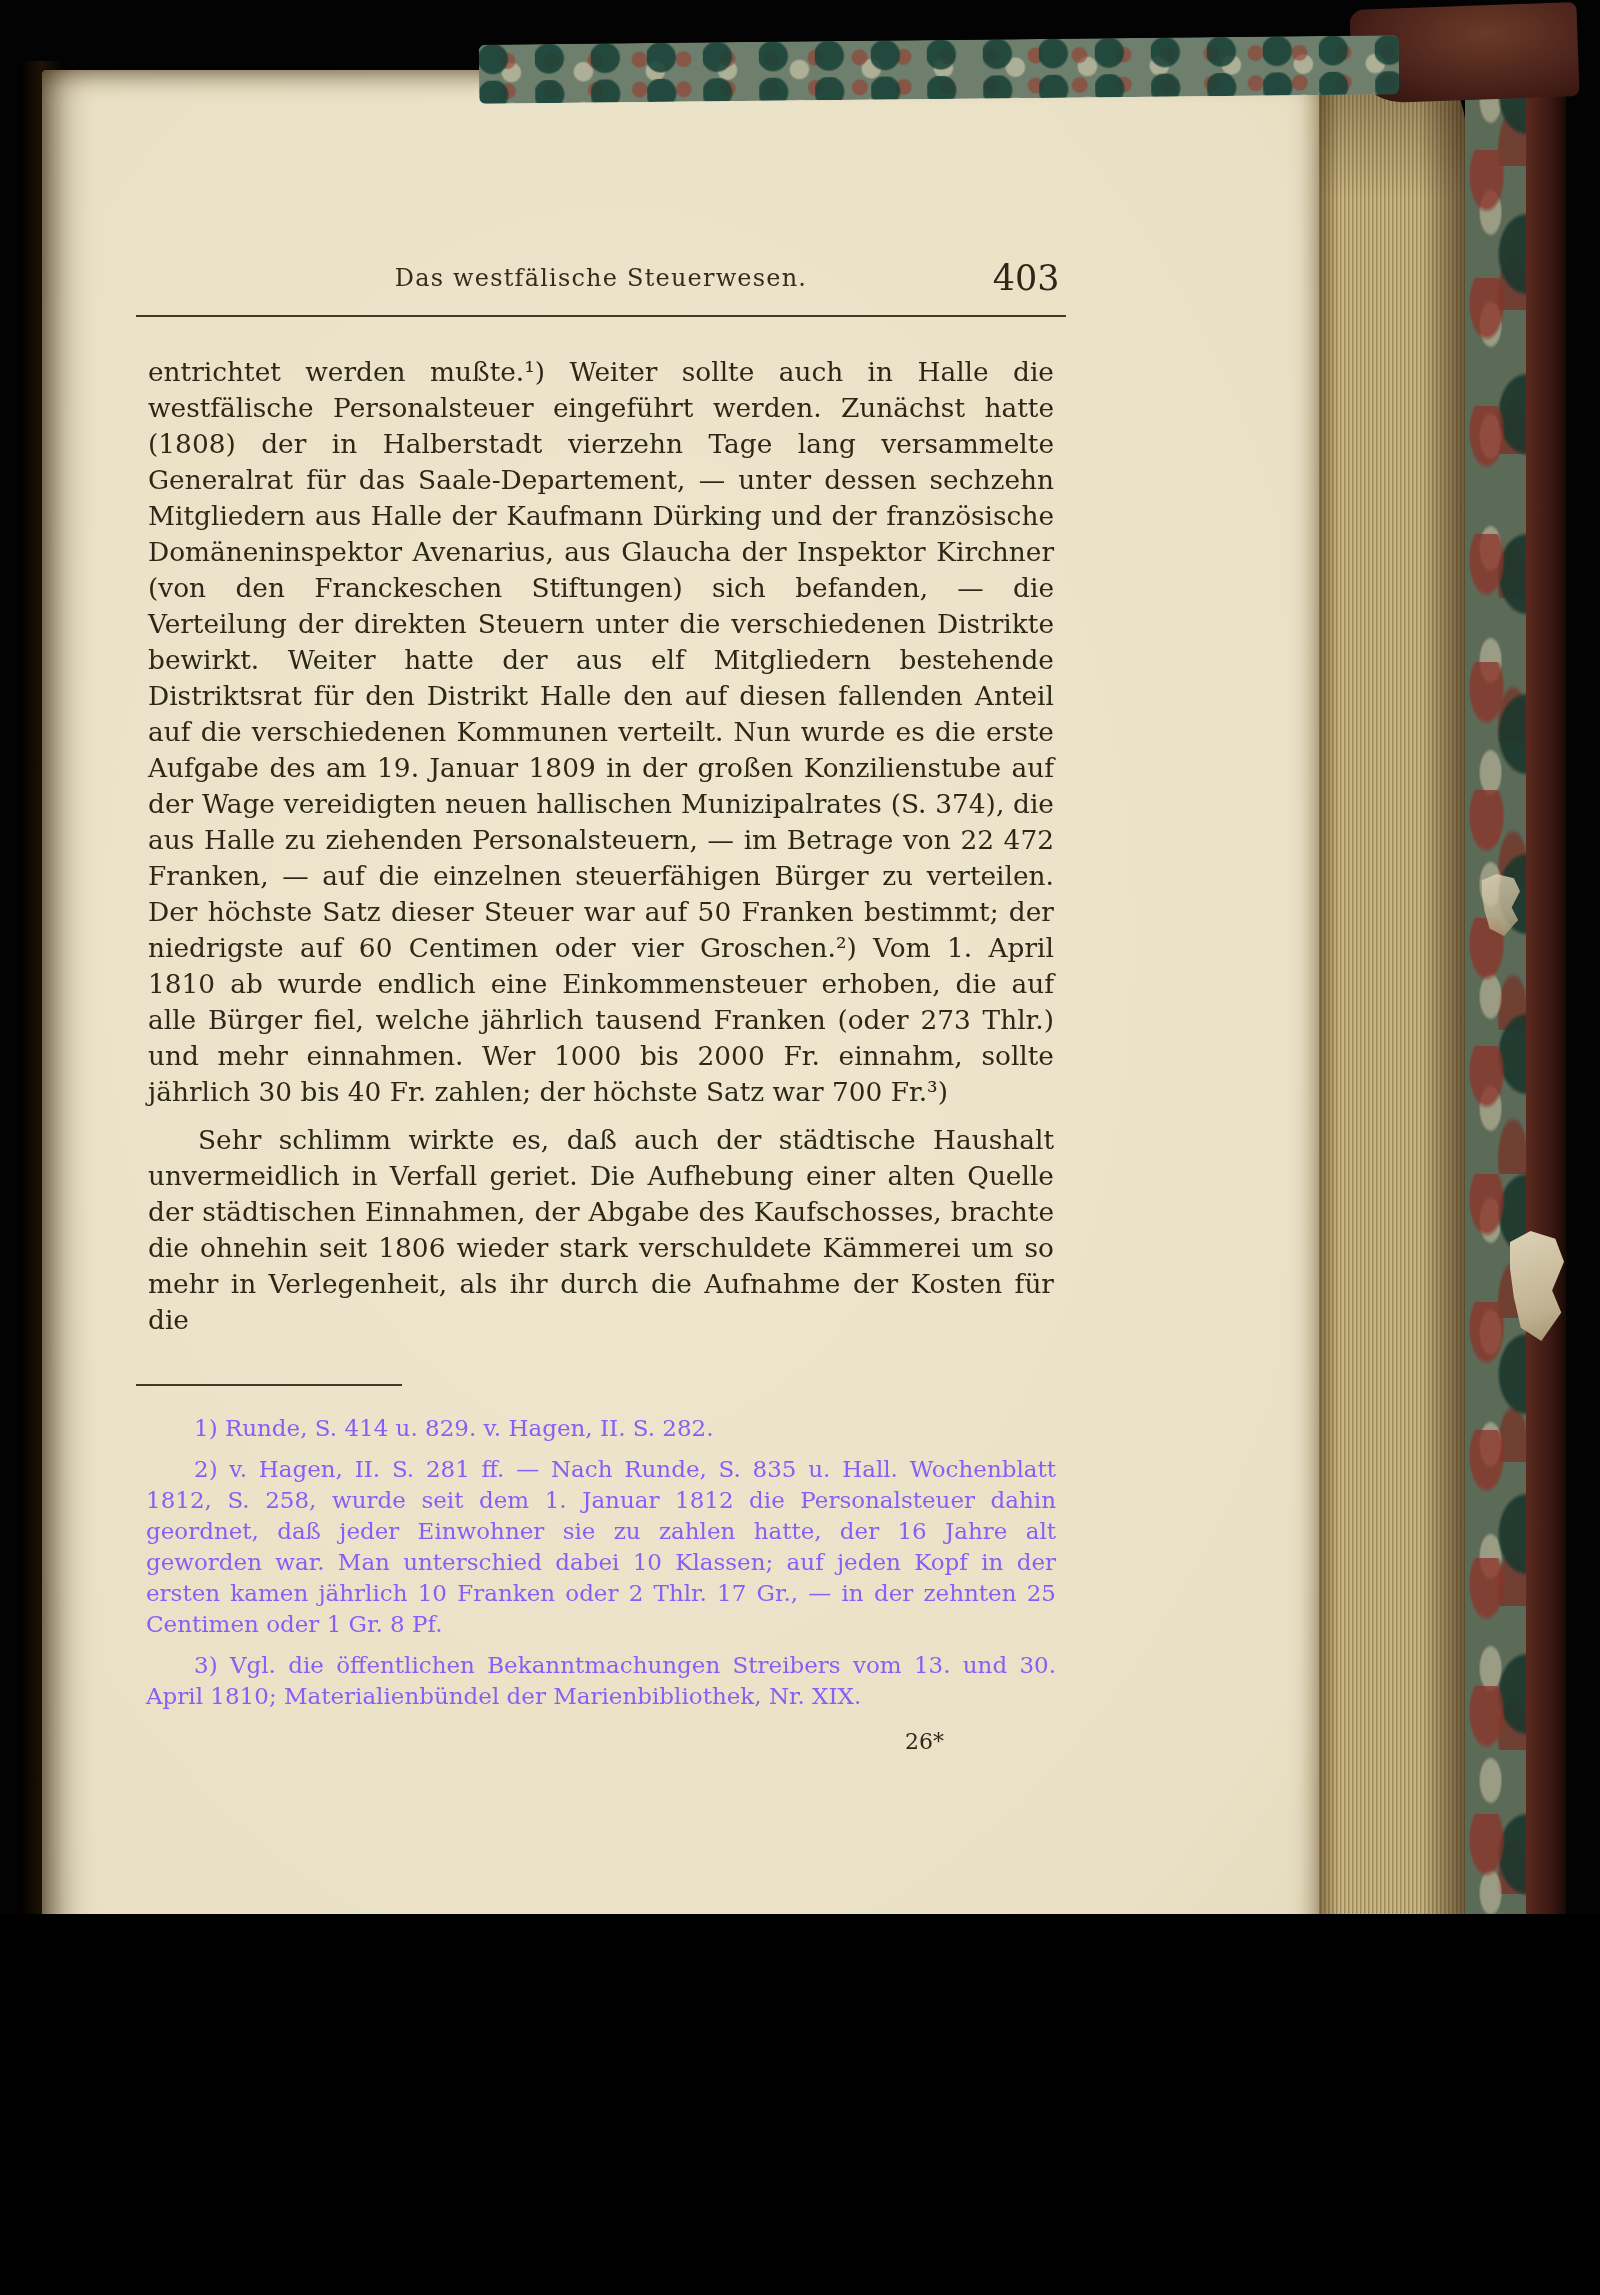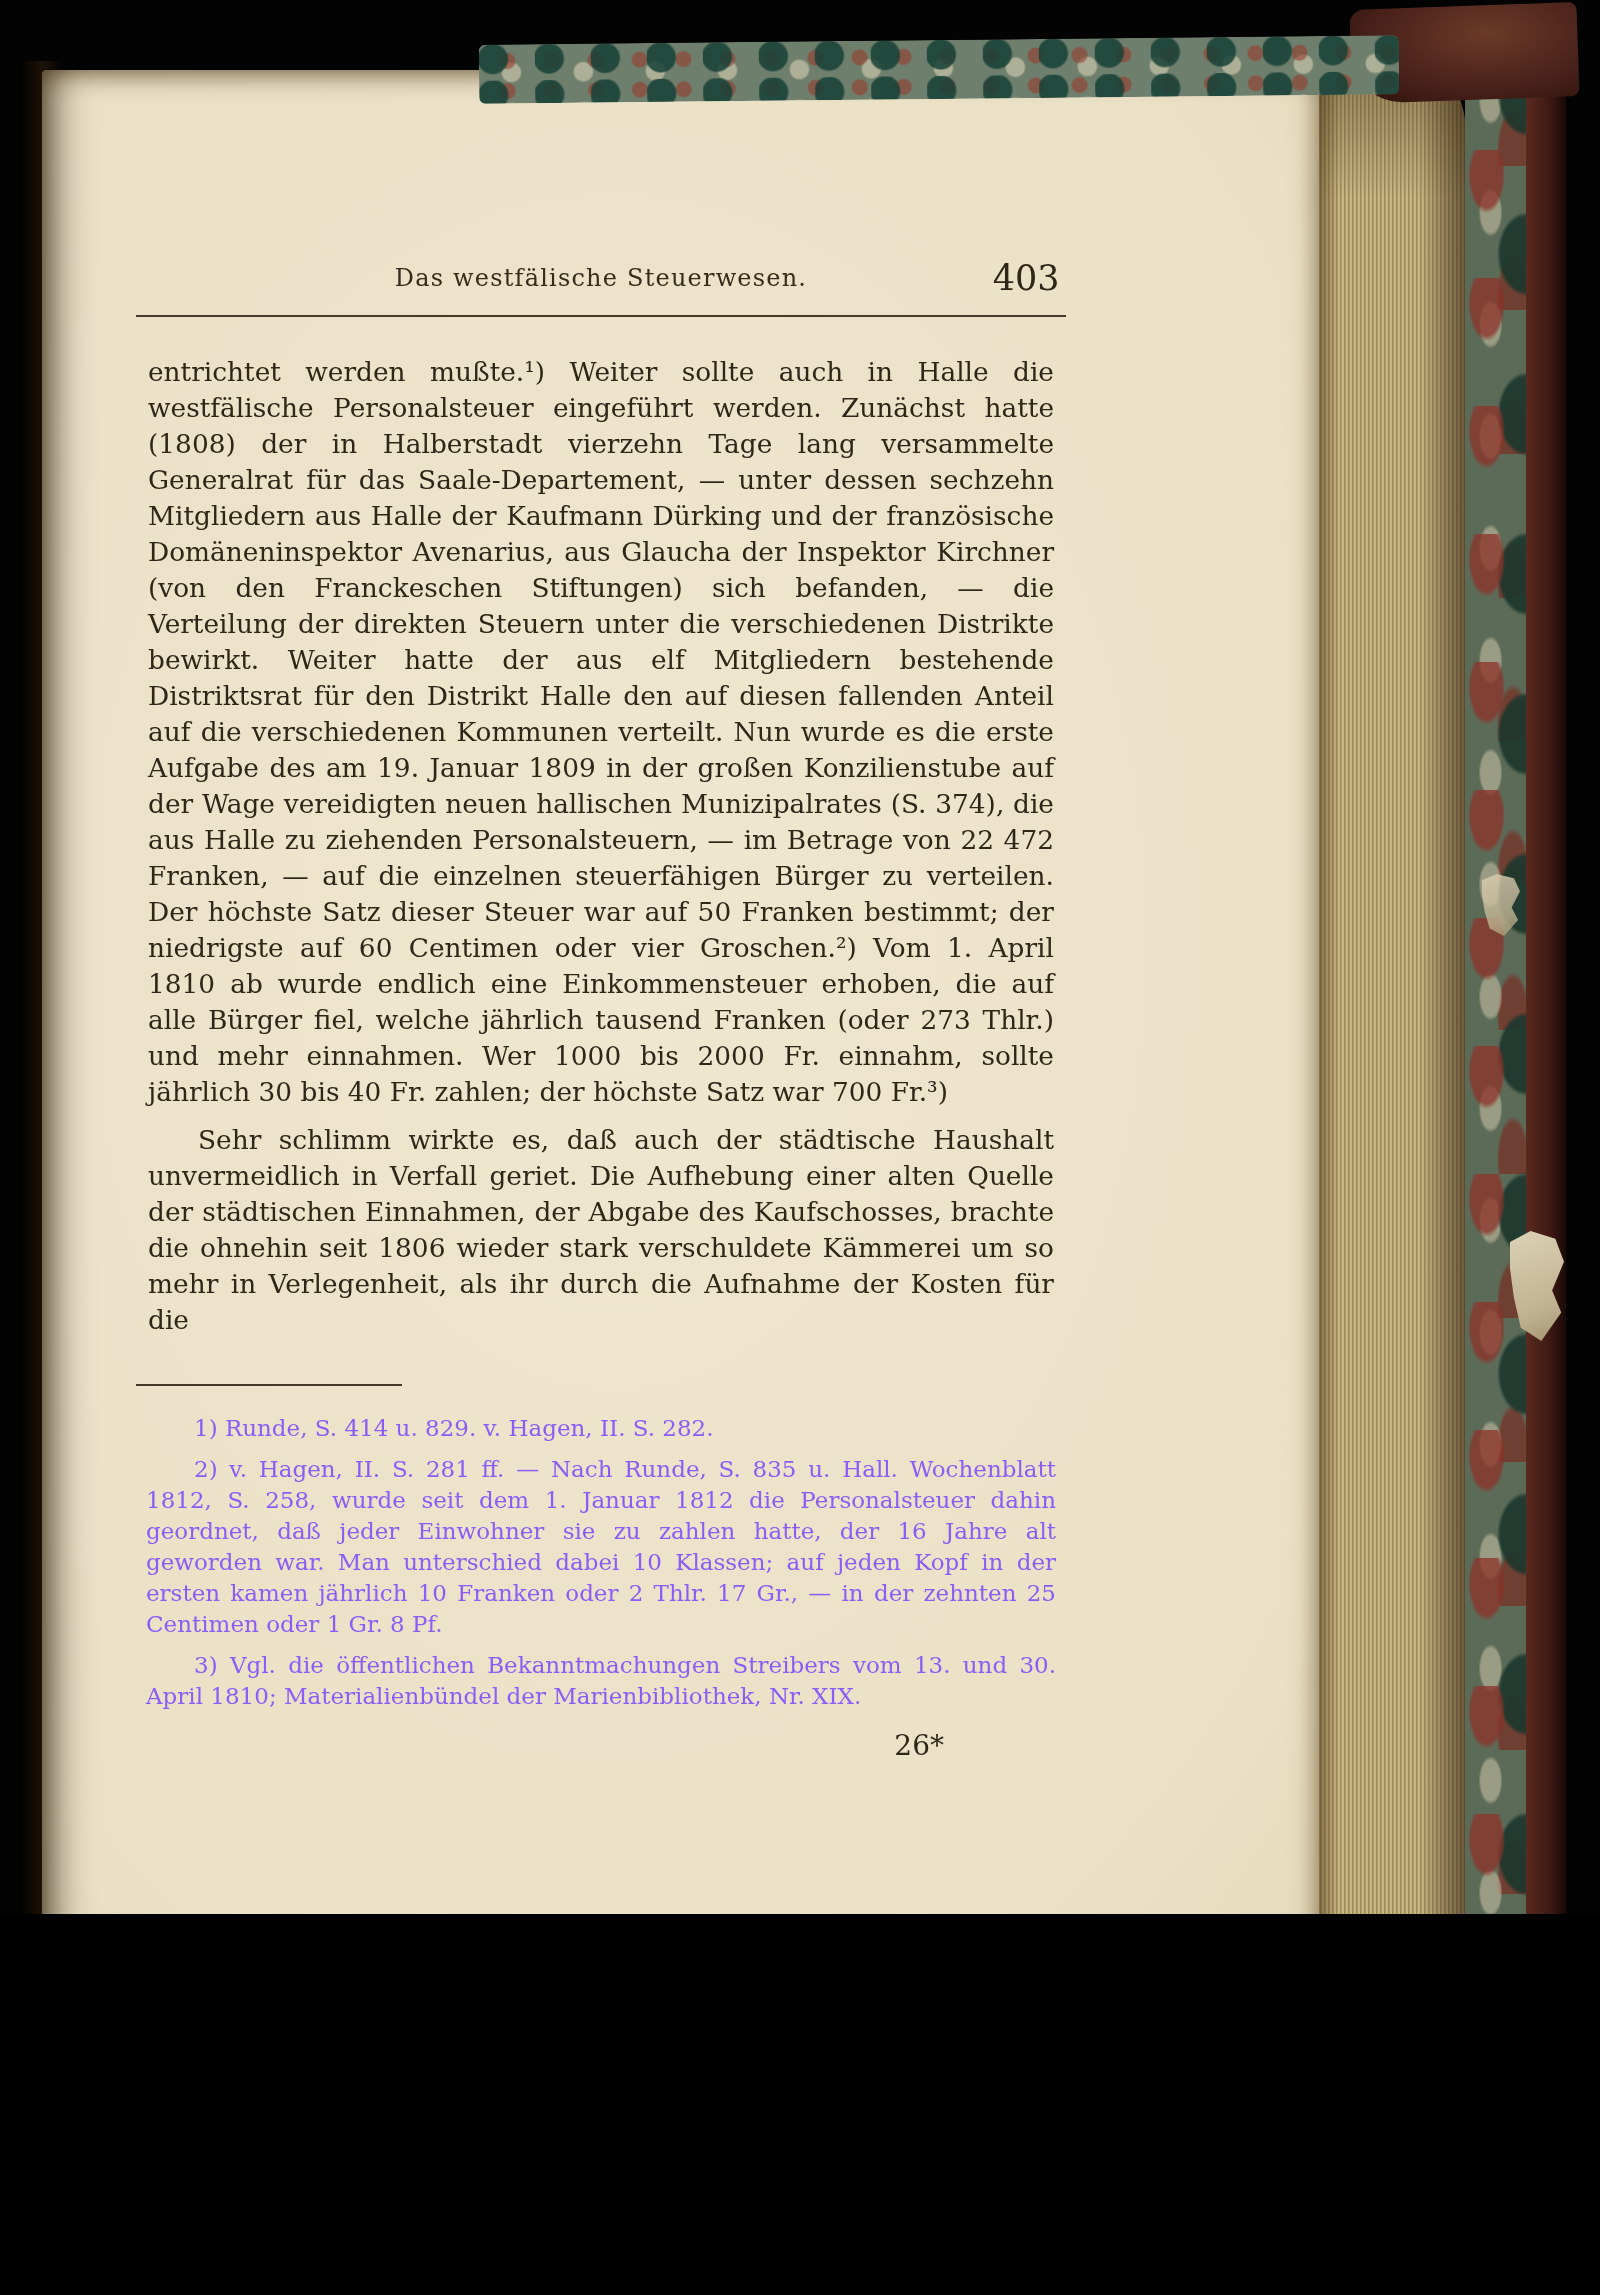--- a/index.html
+++ b/index.html
@@ -97,21 +97,21 @@
   .body-text { margin-top:37px; font-size:26.4px; line-height:36px; text-align:justify; }
   .body-text p { margin:12px; }
   .body-text p + p { text-indent:50px; }
 
   .footnote-block { margin-top:46px; }
   .footnote-rule { width:266px; height:1.6px; background:#453a28; margin-bottom:27px; }
   .footnote-block p {
     margin:10px; font-size:23px; line-height:31px;
     text-align:justify; text-indent:48px; color:#8b5cf6;
   }
-  .signature { margin-top:17.6px; text-align:right; padding-right:122px; font-size:28px; }
+  .signature { margin-top:17.6px; text-align:right; padding-right:122px; font-size:22px; }
 
   
   .franckesche-logo {
     position:absolute; left:11.2px; top:2254px; width:27px; height:37px;
     background:#1d4e9e; border-radius:1.6px;
   }
   .franckesche-logo::after {
     content:""; position:absolute; left:8.8px; top:8px; width:9.6px; height:9.6px;
     background:#fff; transform:rotate(45deg);
   }

